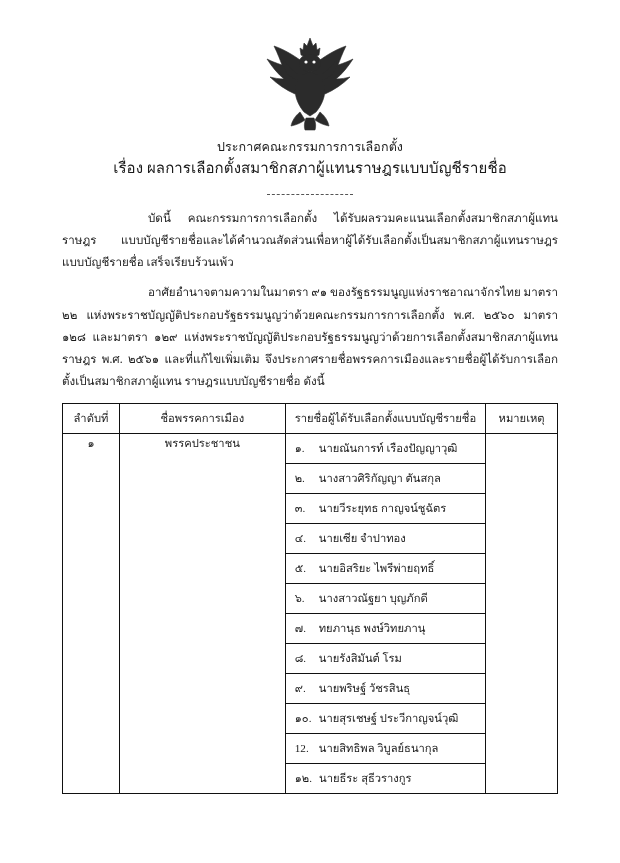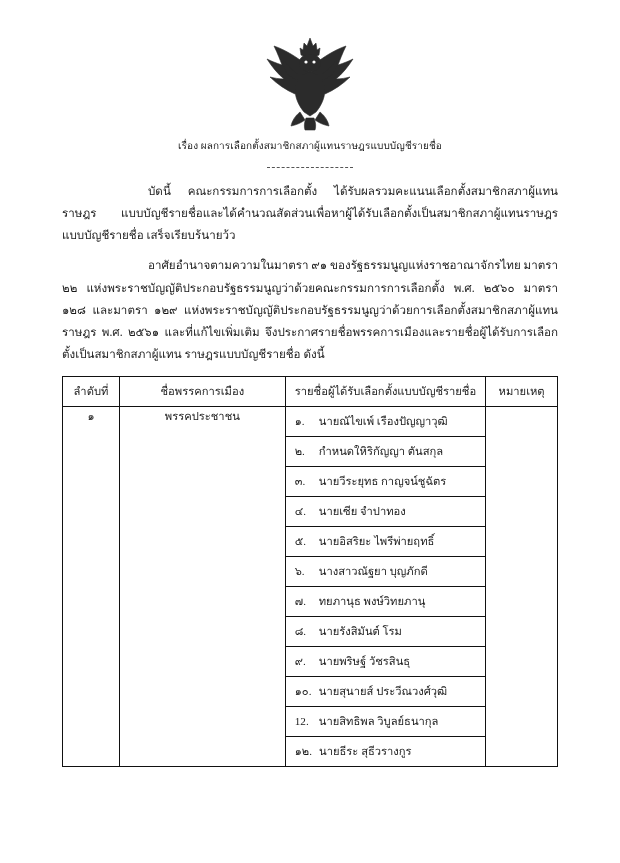--- a/index.html
+++ b/index.html
@@ -43,21 +43,21 @@
   .title-block {
     margin-top: 6px;
     text-align: center;
     line-height: 1.55;
   }
   .title-line-1 {
     font-size: 12.5px;
     letter-spacing: 0.1px;
   }
   .title-line-2 {
-    font-size: 10px;
+    font-size: 15px;
     letter-spacing: 0.1px;
   }
   .divider-wrap {
     display: flex;
     justify-content: center;
     margin-top: 13px;
     margin-bottom: 13px;
   }
   .divider {
     width: 86px;
@@ -192,34 +192,35 @@
         <path d="M44 86 C42 91 42 95 43 98 L53 98 C54 95 54 91 52 86 Z"></path>
       </g>
       <g fill="#ffffff">
         <circle cx="44" cy="30" r="1.6"></circle>
         <circle cx="52" cy="30" r="1.6"></circle>
       </g>
     </svg>
   </div>
 
   <div class="title-block">
+    <div class="title-line-1">ประกาศคณะกรรมการการเลือกตั้ง</div>
     <div class="title-line-2">เรื่อง  ผลการเลือกตั้งสมาชิกสภาผู้แทนราษฎรแบบบัญชีรายชื่อ</div>
   </div>
 
   <div class="divider-wrap">
     <div class="divider"></div>
   </div>
 
   <div class="body-text">
 
 
     <p class="para">
       <span class="indent"></span><span>บัดนี้ คณะกรรมการการเลือกตั้ง ได้รับผลรวมคะแนนเลือกตั้งสมาชิกสภาผู้แทนราษฎร</span>
       <span>แบบบัญชีรายชื่อและได้คำนวณสัดส่วนเพื่อหาผู้ได้รับเลือกตั้งเป็นสมาชิกสภาผู้แทนราษฎรแบบบัญชีรายชื่อ</span>
-      <span>เสร็จเรียบร้นายว้ว</span>
+      <span>เสร็จเรียบร้วนเพ้ว</span>
     </p>
 
     <p class="para para-tight">
       <span class="indent"></span><span>อาศัยอำนาจตามความในมาตรา ๙๑ ของรัฐธรรมนูญแห่งราชอาณาจักรไทย มาตรา ๒๒</span>
       <span>แห่งพระราชบัญญัติประกอบรัฐธรรมนูญว่าด้วยคณะกรรมการการเลือกตั้ง พ.ศ. ๒๕๖๐ มาตรา ๑๒๘</span>
       <span>และมาตรา ๑๒๙ แห่งพระราชบัญญัติประกอบรัฐธรรมนูญว่าด้วยการเลือกตั้งสมาชิกสภาผู้แทนราษฎร พ.ศ. ๒๕๖๑</span>
       <span>และที่แก้ไขเพิ่มเติม จึงประกาศรายชื่อพรรคการเมืองและรายชื่อผู้ได้รับการเลือกตั้งเป็นสมาชิกสภาผู้แทน</span>
       <span>ราษฎรแบบบัญชีรายชื่อ ดังนี้</span>
     </p>
 
@@ -240,30 +241,30 @@
           <th>รายชื่อผู้ได้รับเลือกตั้งแบบบัญชีรายชื่อ</th>
           <th>หมายเหตุ</th>
         </tr>
       </thead>
       <tbody>
         <tr>
           <td class="cell-no">๑</td>
           <td class="cell-party">พรรคประชาชน</td>
           <td class="cell-names">
             <ul class="names" id="names-list">
-                <li><span class="name-num">๑.</span><span class="name-gap"></span><span>นายณัไขเพ์  เรืองปัญญาวุฒิ</span></li>
-                <li><span class="name-num">๒.</span><span class="name-gap"></span><span>กำหนดใหิริกัญญา  ตันสกุล</span></li>
+                <li><span class="name-num">๑.</span><span class="name-gap"></span><span>นายณันการท์  เรืองปัญญาวุฒิ</span></li>
+                <li><span class="name-num">๒.</span><span class="name-gap"></span><span>นางสาวศิริกัญญา  ตันสกุล</span></li>
                 <li><span class="name-num">๓.</span><span class="name-gap"></span><span>นายวีระยุทธ  กาญจน์ชูฉัตร</span></li>
                 <li><span class="name-num">๔.</span><span class="name-gap"></span><span>นายเซีย  จำปาทอง</span></li>
                 <li><span class="name-num">๕.</span><span class="name-gap"></span><span>นายอิสริยะ  ไพรีพ่ายฤทธิ์</span></li>
                 <li><span class="name-num">๖.</span><span class="name-gap"></span><span>นางสาวณัฐยา  บุญภักดี</span></li>
                 <li><span class="name-num">๗.</span><span class="name-gap"></span><span>ทยภานุธ  พงษ์วิทยภานุ</span></li>
                 <li><span class="name-num">๘.</span><span class="name-gap"></span><span>นายรังสิมันต์  โรม</span></li>
                 <li><span class="name-num">๙.</span><span class="name-gap"></span><span>นายพริษฐ์  วัชรสินธุ</span></li>
-                <li><span class="name-num">๑๐.</span><span class="name-gap"></span><span>นายสุนายส์  ประวีณวงศ์วุฒิ</span></li>
+                <li><span class="name-num">๑๐.</span><span class="name-gap"></span><span>นายสุรเชษฐ์  ประวีกาญจน์วุฒิ</span></li>
                 <li><span class="name-num">12.</span><span class="name-gap"></span><span>นายสิทธิพล  วิบูลย์ธนากุล</span></li>
                 <li><span class="name-num">๑๒.</span><span class="name-gap"></span><span>นายธีระ  สุธีวรางกูร</span></li>
               </ul>
           </td>
           <td class="cell-note"></td>
         </tr>
       </tbody>
     </table>
   </div>
 

